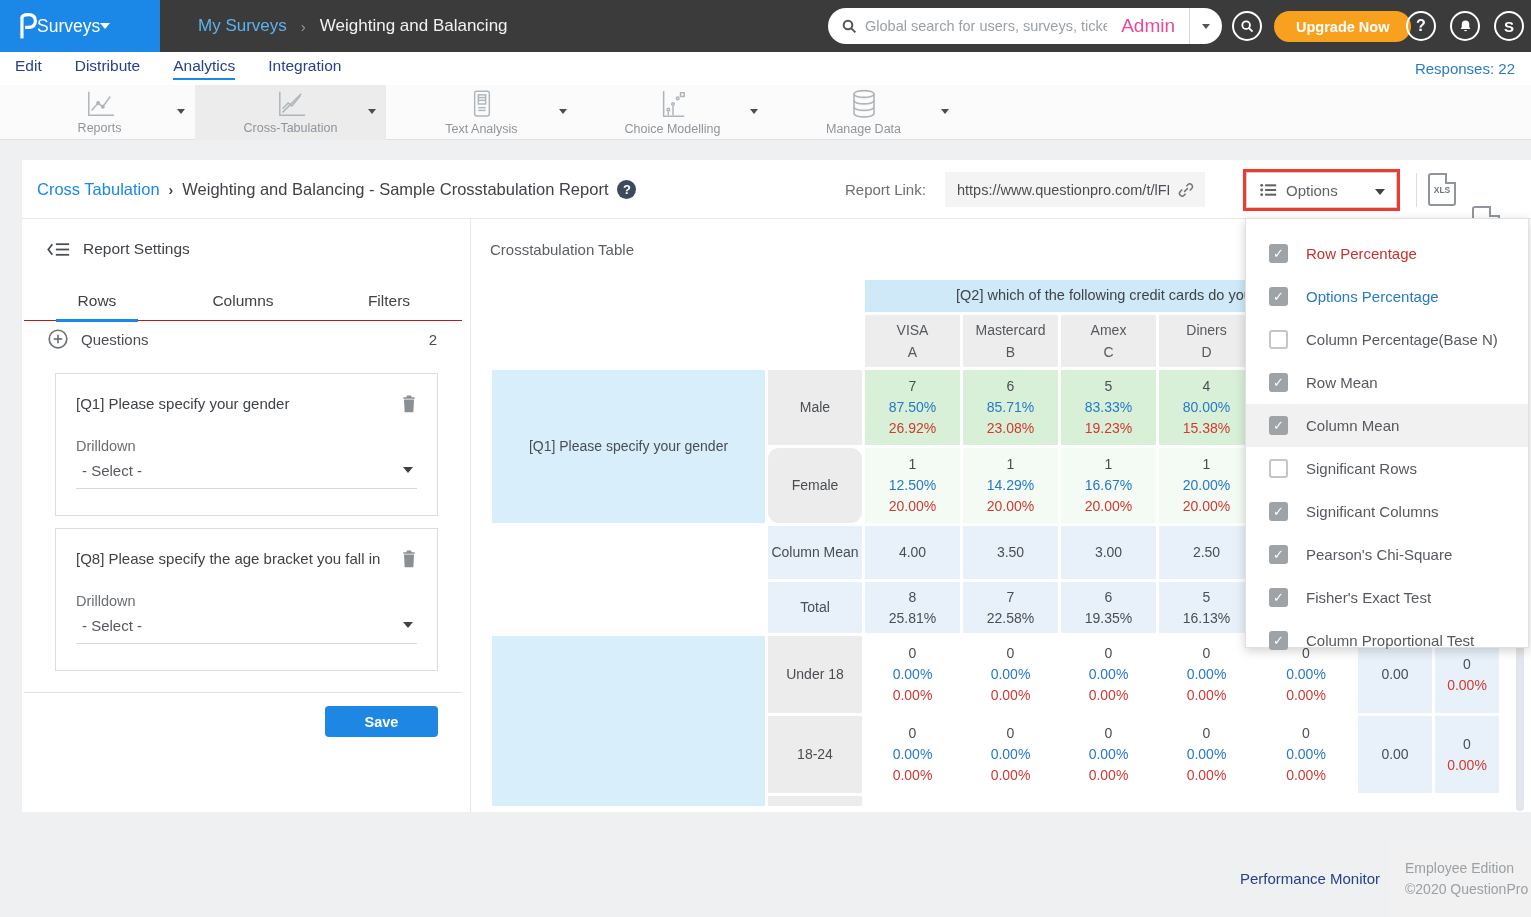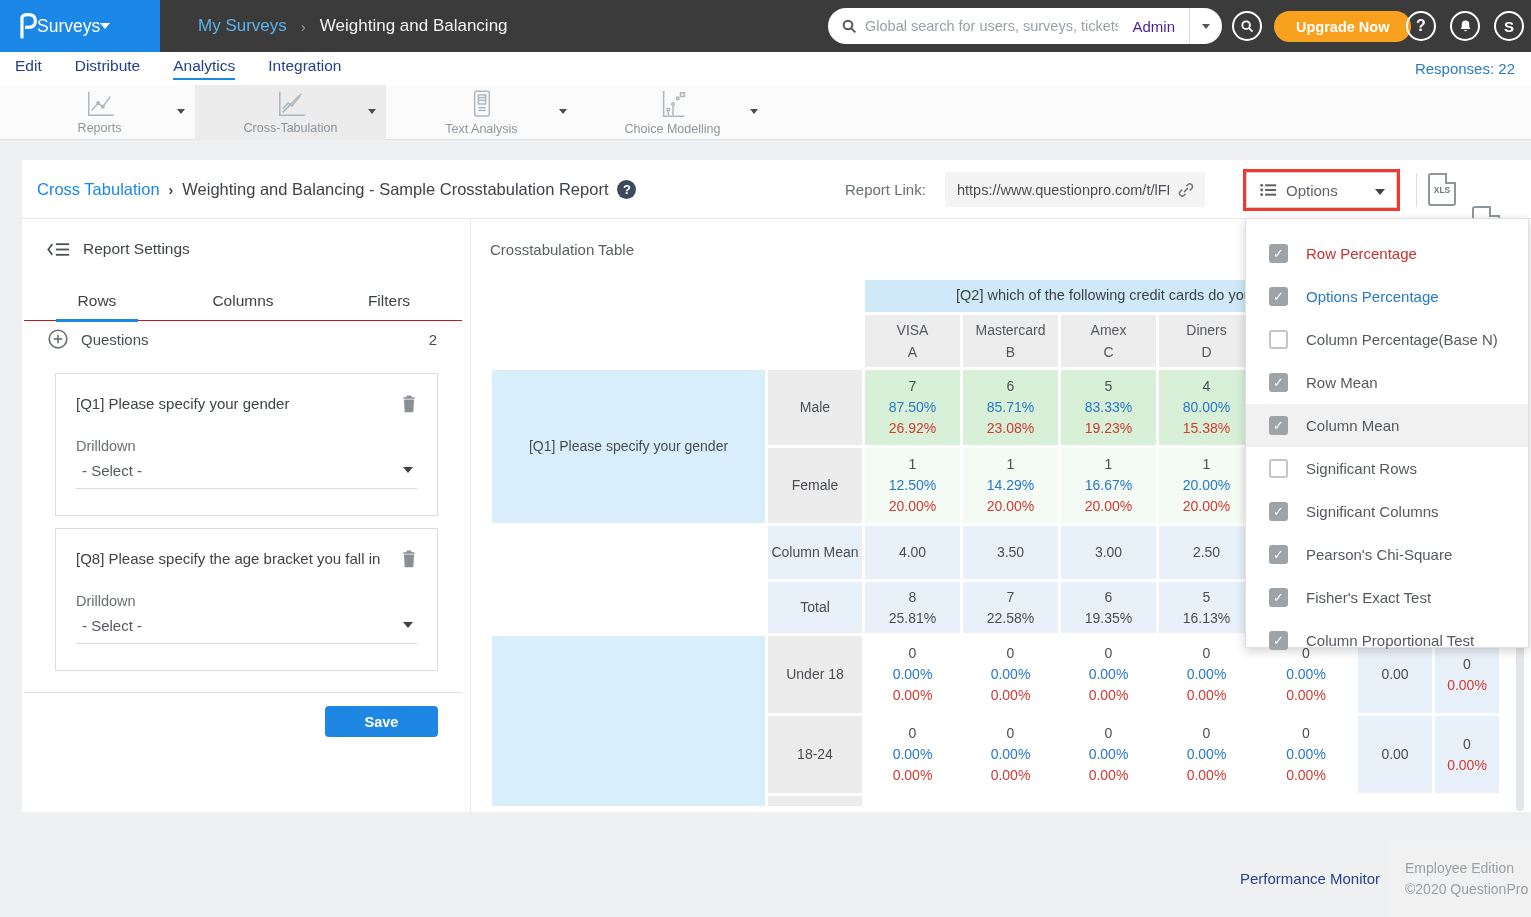--- a/index.html
+++ b/index.html
@@ -22,21 +22,21 @@
   .brand-label{color:#fff;font-size:17.5px}
   .caret{width:0;height:0;border-left:5px solid transparent;border-right:5px solid transparent;border-top:6px solid #fff}
   .crumbs{left:198px;top:0;height:52px;display:flex;align-items:center;gap:14px;font-size:17px}
   .crumb-link{color:var(--link_blue);cursor:pointer}
   .crumb-sep{color:#9a9a9a;font-size:15px}
   .crumb-current{color:#f2f2f2}
   .searchpill{left:828px;top:8px;width:394px;height:36px;background:#fff;border-radius:18px;display:flex;align-items:center;overflow:hidden}
   .searchpill .mag{color:#555;margin:0 8px 0 13px}
   .searchpill input{border:0;outline:0;flex:1;font-size:14.5px;color:#3c4043;font-family:"Liberation Sans",sans-serif;background:transparent}
   .searchpill input::placeholder{color:#9aa0a6}
-  .scope{font-size:15px;color:#4c1d95;padding:0 14px;cursor:pointer}
+  .scope{font-size:19px;color:#ec4899;padding:0 14px;cursor:pointer}
   .scope-caret-zone{width:33px;height:36px;border-left:1px solid #d8d8d8;display:flex;align-items:center;justify-content:center;cursor:pointer}
   .scope-caret-zone .dcaret{width:0;height:0;border-left:4.5px solid transparent;border-right:4.5px solid transparent;border-top:5.5px solid #555}
   .circle-btn{width:30px;height:30px;border:2px solid #fff;border-radius:50%;display:flex;align-items:center;justify-content:center;color:#fff;cursor:pointer;background:transparent}
   .upgrade{left:1274px;top:11px;height:31px;padding:0 22px;background:var(--orange);border-radius:16px;color:#fff;font-size:14.5px;font-weight:bold;display:flex;align-items:center;cursor:pointer}
   .qmark{font-size:16px;font-weight:bold}
   .avatar-s{font-size:15px;font-weight:bold}
 
   
   .subnav{left:0;top:52px;width:1531px;height:33px;background:#fff;display:flex;align-items:center;padding-left:15px;gap:33px}
   .nav-item{font-size:15.5px;color:var(--nav_navy);cursor:pointer;padding-bottom:3px;border-bottom:2px solid transparent}
@@ -230,20 +230,32 @@
           <path d="M6 2v27h22"></path>
           <circle cx="11" cy="22" r="1.4"></circle>
           <circle cx="16" cy="16" r="1.4"></circle>
           <circle cx="21" cy="10" r="1.4"></circle>
           <path d="M24 4h4v4h-4z"></path>
           <line x1="11" y1="24" x2="11" y2="28"></line>
           <line x1="16" y1="18" x2="16" y2="28"></line>
         </svg>
       </div>
       <div class="tb-label">Choice Modelling</div>
+      <div class="tb-caret"></div>
+    </div>
+    <div class="tb-item">
+      <div class="tb-icon">
+        <svg width="26" height="30" viewBox="0 0 26 30" fill="none" stroke="currentColor" stroke-width="1.6">
+          <ellipse cx="13" cy="5" rx="10" ry="3.4"></ellipse>
+          <path d="M3 5v6.5c0 1.9 4.5 3.4 10 3.4s10-1.5 10-3.4V5"></path>
+          <path d="M3 11.5V18c0 1.9 4.5 3.4 10 3.4S23 19.9 23 18v-6.5"></path>
+          <path d="M3 18v6.5c0 1.9 4.5 3.4 10 3.4s10-1.5 10-3.4V18"></path>
+        </svg>
+      </div>
+      <div class="tb-label">Manage Data</div>
       <div class="tb-caret"></div>
     </div>
   </div>
 
 <div class="abs card"></div>
 
 <div class="abs rh-bc">
   <span class="rh-link">Cross Tabulation</span>
   <span class="rh-sep">›</span>
   <span class="rh-title">Weighting and Balancing - Sample Crosstabulation Report</span>
@@ -396,21 +408,21 @@
       <div class="t-rowpct">80.00%</div>
       <div class="t-colpct">15.38%</div>
     </div>
     <div class="cell c-green" style="grid-area: 3 / 7 / span 1 / span 1;">
       <div class="t-num"></div>
       <div class="t-rowpct"></div>
       <div class="t-colpct"></div>
     </div>
     <div class="cell c-bluecell" style="grid-area: 3 / 8 / span 1 / span 1;"></div>
     <div class="cell c-bluecell" style="grid-area: 3 / 9 / span 1 / span 1;"></div>
-    <div class="cell c-label" style="grid-area: 4 / 2 / span 1 / span 1;">Female</div>
+    <div class="cell c-label" style="grid-area: 4 / 2 / span 1 / span 1; border-radius: 11px;">Female</div>
     <div class="cell c-faint" style="grid-area: 4 / 3 / span 1 / span 1;">
       <div class="t-num">1</div>
       <div class="t-rowpct">12.50%</div>
       <div class="t-colpct">20.00%</div>
     </div>
     <div class="cell c-faint" style="grid-area: 4 / 4 / span 1 / span 1;">
       <div class="t-num">1</div>
       <div class="t-rowpct">14.29%</div>
       <div class="t-colpct">20.00%</div>
     </div>

